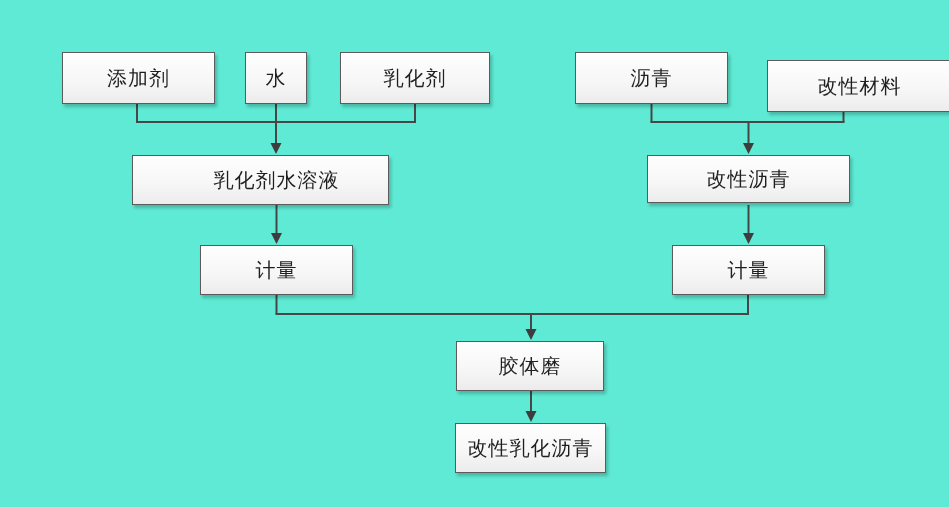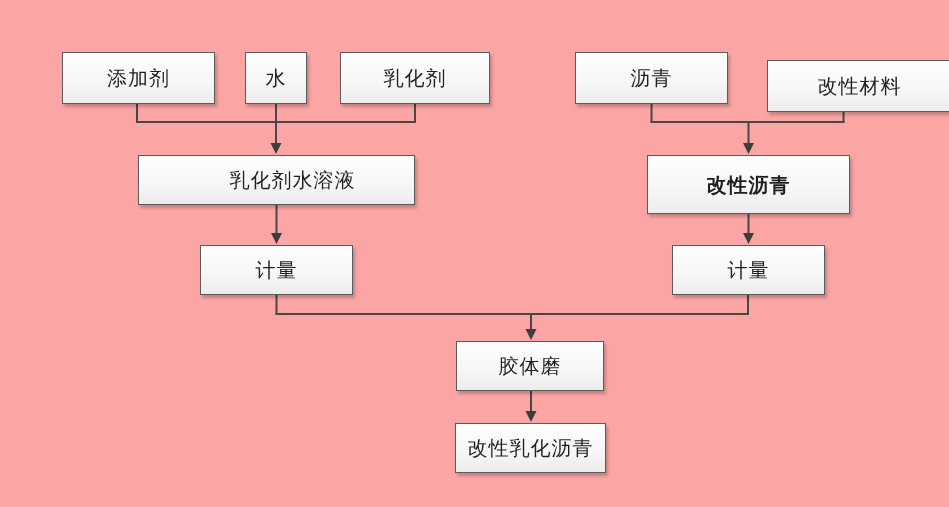--- a/index.html
+++ b/index.html
@@ -4,21 +4,21 @@
 <style>
   html, body {
     margin: 0;
     padding: 0;
     background: #ffffff;
   }
   #canvas {
     position: relative;
     width: 949px;
     height: 507px;
-    background: #fca5a5;
+    background: #5eead4;
     overflow: hidden;
     font-family: "Liberation Serif", "DejaVu Serif", serif;
   }
   #connectors {
     position: absolute;
     left: 0;
     top: 0;
     width: 949px;
     height: 507px;
   }
@@ -35,22 +35,22 @@
     color: #1f1f1f;
     letter-spacing: 1px;
     line-height: 1;
   }
   
   .n-additive            { left: 62px;  top: 52px;  width: 153px; height: 52px; }
   .n-water               { left: 245px; top: 52px;  width: 62px;  height: 52px; }
   .n-emulsifier          { left: 340px; top: 52px;  width: 150px; height: 52px; }
   .n-asphalt             { left: 575px; top: 52px;  width: 153px; height: 52px; }
   .n-modifier            { left: 767px; top: 60px;  width: 185px; height: 52px; font-family: Liberation Serif, serif; }
-  .n-solution            { left: 138px; top: 155px; width: 277px; height: 50px; padding-left: 32px; }
-  .n-modified-asphalt    { left: 647px; top: 155px; width: 203px; height: 59px; font-weight: bold; }
+  .n-solution            { left: 132px; top: 155px; width: 257px; height: 50px; padding-left: 32px; }
+  .n-modified-asphalt    { left: 647px; top: 155px; width: 203px; height: 48px; }
   .n-metering-left       { left: 200px; top: 245px; width: 153px; height: 50px; }
   .n-metering-right      { left: 672px; top: 245px; width: 153px; height: 50px; }
   .n-colloid-mill        { left: 456px; top: 341px; width: 148px; height: 50px; }
   .n-product             { left: 455px; top: 423px; width: 151px; height: 50px; text-align: right; }
 
   line { stroke: #474747; stroke-width: 2; }
   polygon { fill: #3d3d3d; stroke: none; }
 </style>
 </head>
 <body>

